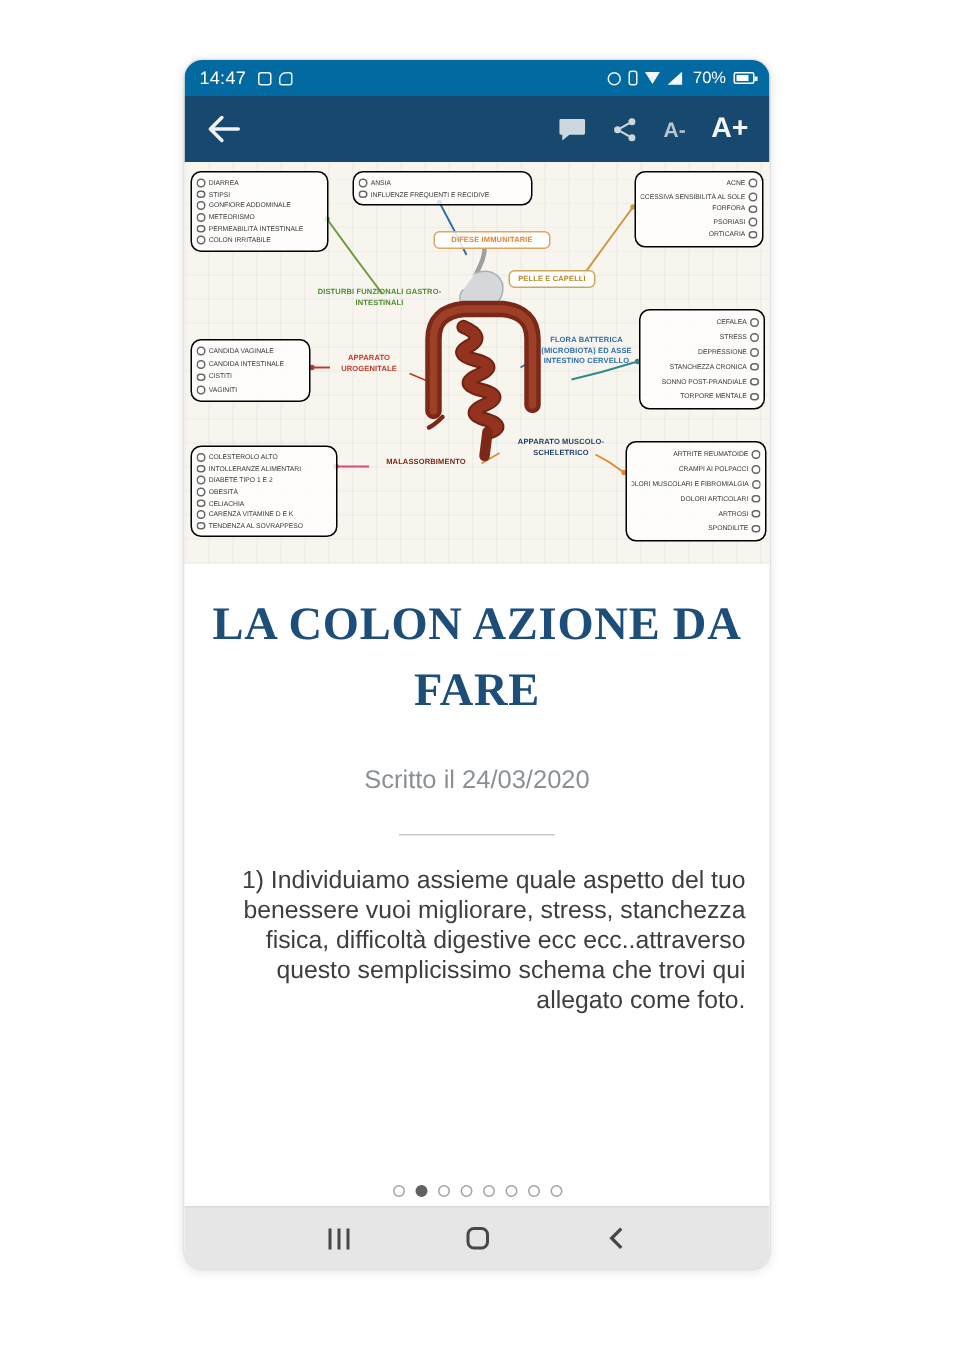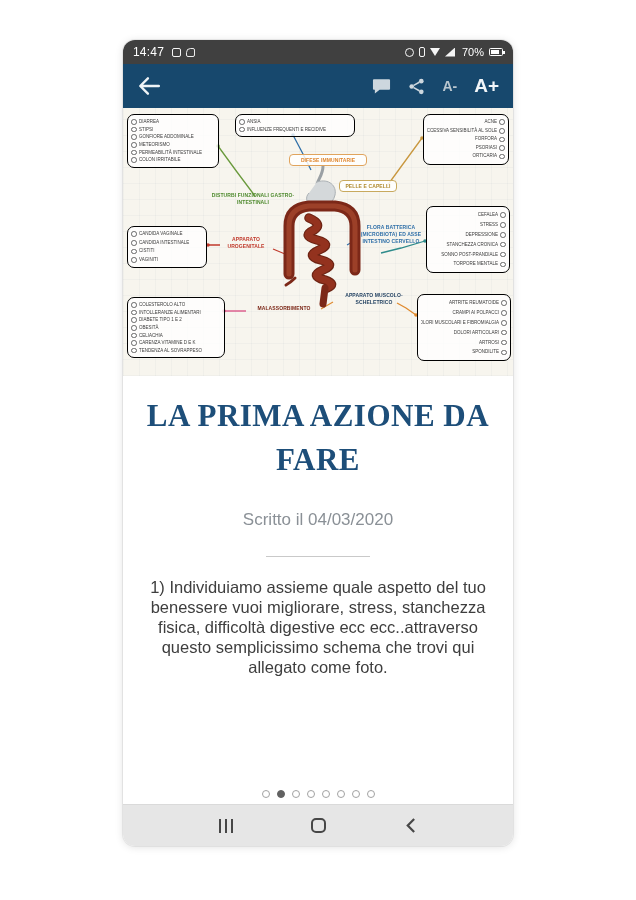--- a/index.html
+++ b/index.html
@@ -7,21 +7,21 @@
   .page { position:relative; width:636px; height:900px; background:#fff; overflow:hidden; }
 
   .phone {
     position:absolute; left:123px; top:40px; width:390px; height:806px;
     border-radius:12px; overflow:hidden; background:#fff;
     box-shadow:0 0 0 1px rgba(0,0,0,.06), 0 1px 8px rgba(0,0,0,.12);
     display:flex; flex-direction:column;
   }
 
   
-  .status-bar { height:24px; background:#404040; color:#fff; display:flex; align-items:center; gap:5px; padding:0 10px; font-size:12px; flex:none; }
+  .status-bar { height:24px; background:#0369a1; color:#fff; display:flex; align-items:center; gap:5px; padding:0 10px; font-size:12px; flex:none; }
   .sb-time { font-size:12px; letter-spacing:.2px; margin-right:3px; }
   .sb-spacer { flex:1; }
   .sb-sq  { width:9px; height:9px; border:1.2px solid #fff; border-radius:2px; opacity:.95; }
   .sb-sq2 { width:9px; height:9px; border:1.2px solid #fff; border-radius:50% 2px 2px 2px; opacity:.9; }
   .sb-clock { width:9px; height:9px; border:1.2px solid #fff; border-radius:50%; opacity:.95; }
   .sb-vib { width:6px; height:10px; border:1.2px solid #fff; border-radius:2px; opacity:.95; }
   .sb-wifi { width:10px; height:8px; background:#fff; clip-path:polygon(0 0,100% 0,50% 100%); opacity:.95; }
   .sb-signal { width:10px; height:9px; background:#fff; clip-path:polygon(100% 0,100% 100%,0 100%); opacity:.95; }
   .sb-batt-text { font-size:11px; margin-left:2px;text-align:right; }
   .sb-batt { width:14px; height:8px; border:1px solid #fff; border-radius:1.5px; position:relative; display:inline-block; }
@@ -69,21 +69,21 @@
   .lbl-malabsorption { left:124px; top:197px; width:74px; color:#7c2818; }
   .lbl-musculo       { left:212px; top:184px; width:78px; color:#1d3d5e; }
 
   .organ { position:absolute; left:146px; top:54px; width:104px; height:148px; }
 
   
   .article-scroll { flex:1; overflow:hidden; background:#fff; padding:18px 16px 0; text-align:center; }
   .article-title { font-family:"Liberation Serif", serif; color:#1d4e79; font-size:31px; line-height:1.42; font-weight:bold; letter-spacing:.5px; }
   .article-meta { margin-top:26px; color:#8a9096; font-size:17px; line-height:1.4; }
   .divider { width:104px; height:1px; background:#c9c9c9; margin:24px auto 0; }
-  .article-text { margin-top:20px; text-align:center; color:#3e3e3e; font-size:16.5px; line-height:1.22; }
+  .article-text { margin-top:20px; text-align:right; color:#3e3e3e; font-size:16.5px; line-height:1.22; }
   .article-text p { margin:0; }
 
   
   .dots { position:absolute; left:0; right:0; bottom:48px; display:flex; justify-content:center; gap:7px; }
   .dot { width:8px; height:8px; border-radius:50%; border:1px solid #a2a2a2; background:#fff; cursor:pointer; }
   .dot.active { background:#616161; border-color:#616161; }
 
   
   .bottom-nav { height:42px; background:#e6e6e6; border-top:1px solid #dadada; flex:none; display:flex; align-items:center; justify-content:center; gap:58px; }
   .nav-btn { display:flex; align-items:center; justify-content:center; width:34px; height:30px; cursor:pointer; }
@@ -224,23 +224,23 @@
       <span class="dlabel lbl-gastro">Disturbi funzionali gastro-intestinali</span>
       <span class="dlabel lbl-immune">Difese immunitarie</span>
       <span class="dlabel lbl-skin">Pelle e capelli</span>
       <span class="dlabel lbl-urogenital">Apparato urogenitale</span>
       <span class="dlabel lbl-flora">Flora batterica (microbiota) ed asse intestino cervello</span>
       <span class="dlabel lbl-malabsorption">Malassorbimento</span>
       <span class="dlabel lbl-musculo">Apparato muscolo-scheletrico</span>
     </div>
 
     <div class="article-scroll">
-      <h1 class="article-title">LA PRIMA AZIONE DA FARE</h1>
+      <h1 class="article-title">LA COLON AZIONE DA FARE</h1>
       <div class="article-meta">
-        <div>Scritto il 04/03/2020</div>
+        <div>Scritto il 24/03/2020</div>
       </div>
       <div class="divider"></div>
       <div class="article-text">
           <p>1) Individuiamo assieme quale aspetto del tuo benessere vuoi migliorare, stress, stanchezza fisica, difficoltà digestive ecc ecc..attraverso questo semplicissimo schema che trovi qui allegato come foto.</p>
         </div>
     </div>
 
     <div class="dots">
         <span class="dot"></span>
         <span class="dot active"></span>

